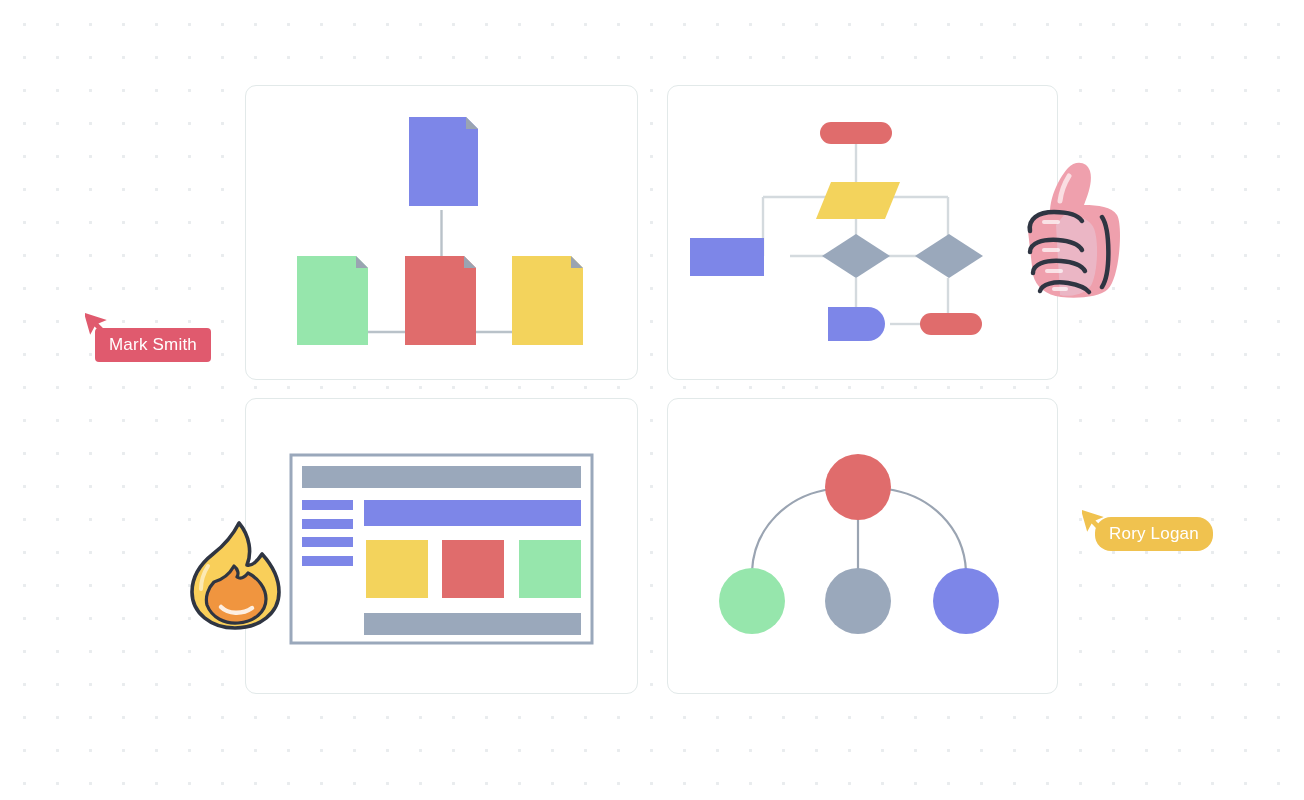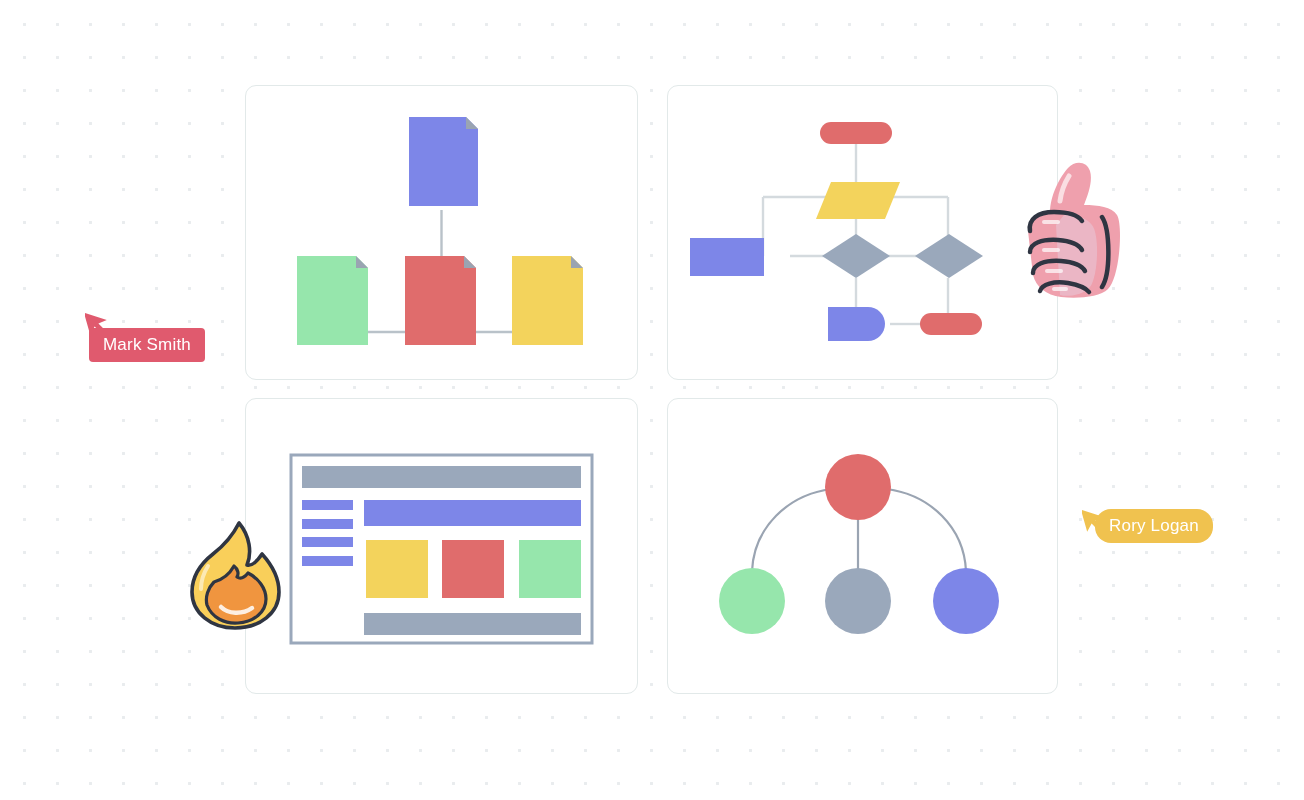--- a/index.html
+++ b/index.html
@@ -62,27 +62,27 @@
     position: absolute;
     white-space: nowrap;
     color: #ffffff;
     font-size: 17px;
     letter-spacing: .2px;
     padding: 8px 14px 9px 14px;
     border-radius: 4px;
     line-height: 1;
   }
   #cursor-mark .cursor-label {
-    left: 4px;
+    left: 10px;
     top: 20px;
     background: #e05a6e;
   }
   #cursor-rory .cursor-label {
     left: 13px;
-    top: 4px;
+    top: 12px;
     background: #f0c24f;
     border-radius: 16px;
   }
 </style>
 </head>
 <body>
 
 <div id="canvas">
 
   <div class="card" id="card-org">

